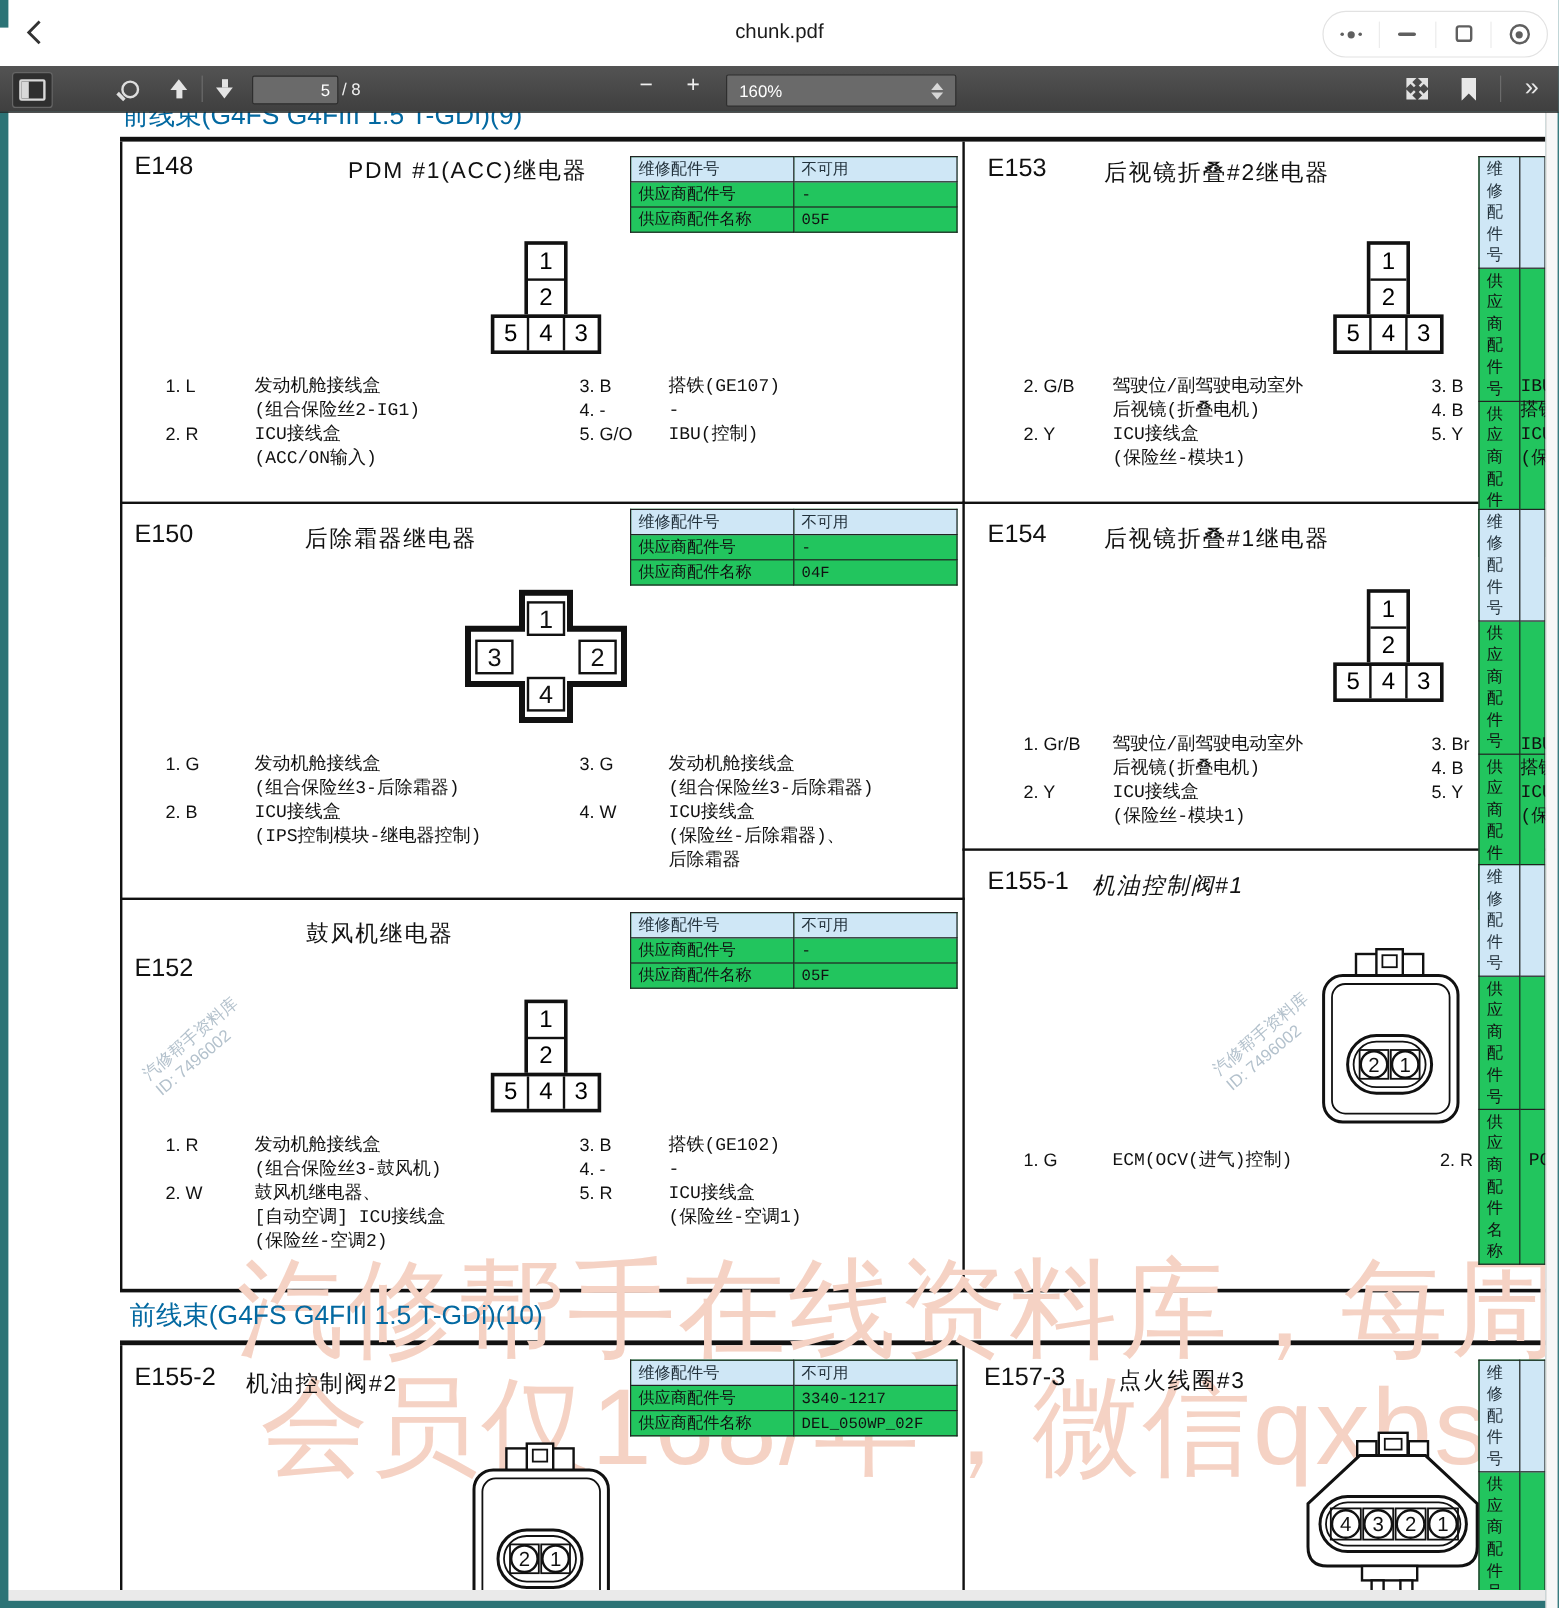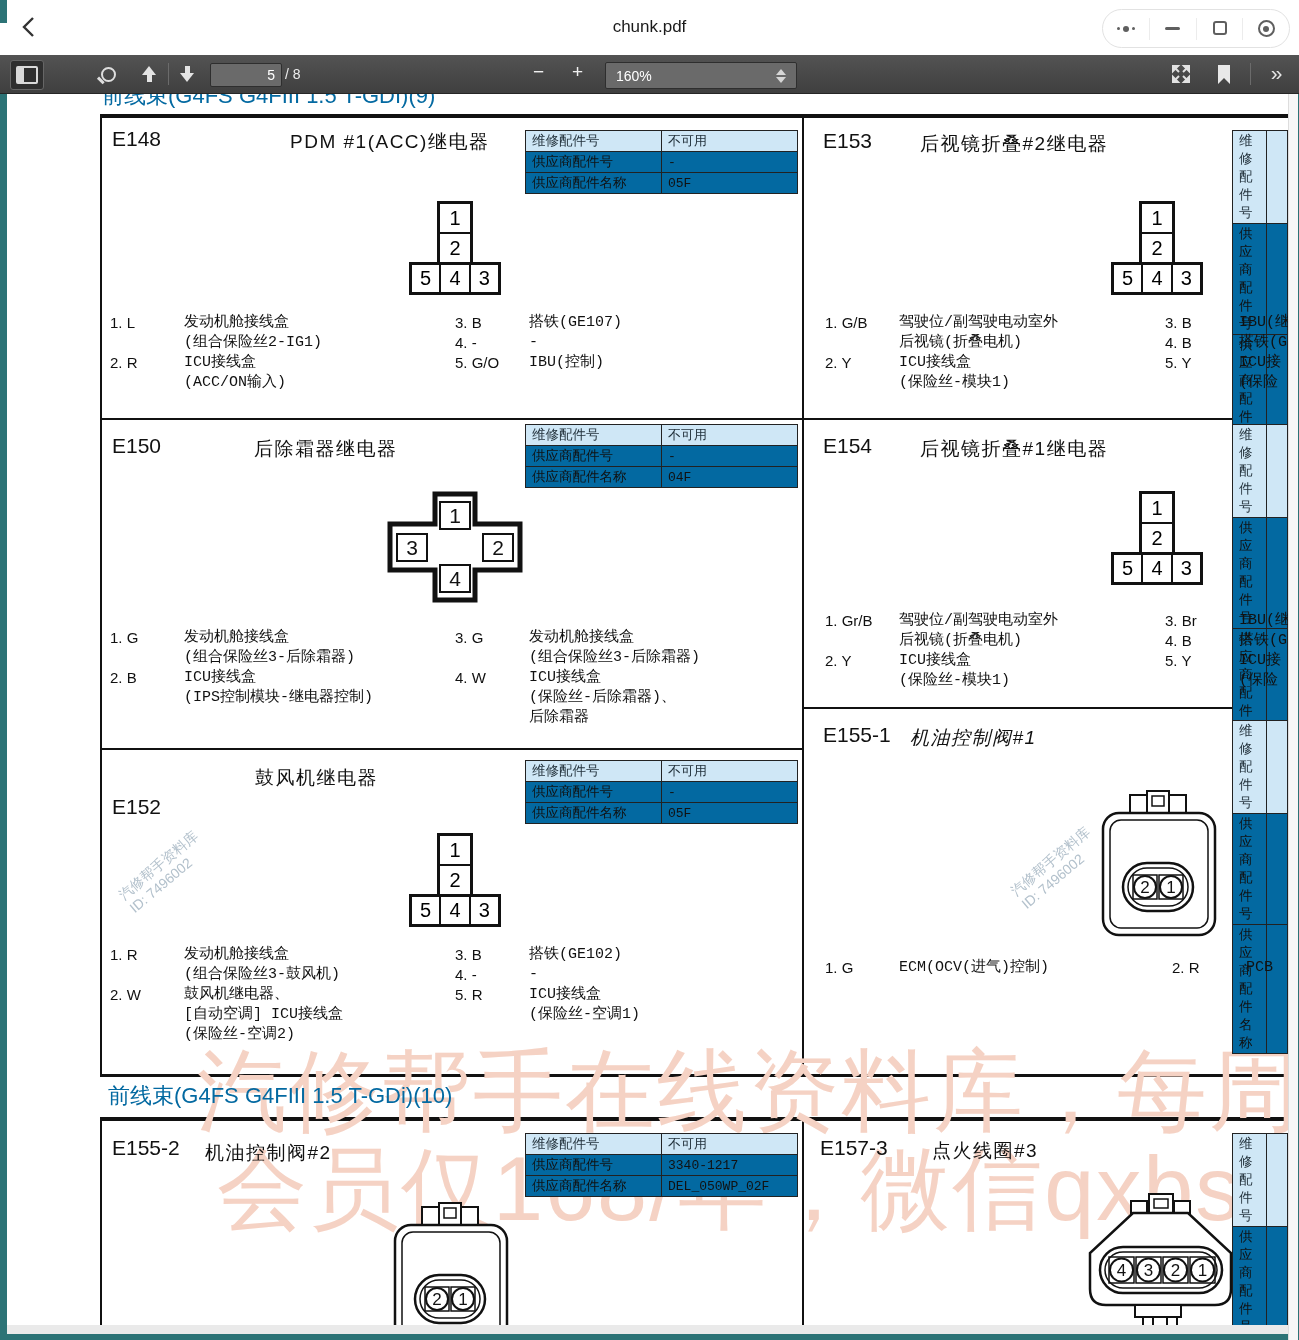--- a/index.html
+++ b/index.html
@@ -53,27 +53,27 @@
   .graygap{position:absolute;left:7px;top:1325px;width:1281px;height:9px;background:#eaeaea;z-index:5;}
   .scrolltrack{position:absolute;left:1288px;top:93px;width:9px;height:1247px;background:#f7f7f7;border-left:1px solid #ddd;z-index:6;}
   
   .page{position:absolute;left:7px;top:93px;width:1281px;height:1232px;background:#fff;overflow:hidden;z-index:4;}
   .abs{position:absolute;}
   .hline{position:absolute;background:#111;}
   .vline{position:absolute;background:#111;}
   .hdrline{font-size:22px;color:#0369a1;white-space:nowrap;z-index:3;}
   .secid{font-size:21px;color:#111;z-index:3;}
   .sectitle{font-size:19px;color:#111;letter-spacing:1.5px;white-space:nowrap;z-index:3;}
-  table.info{border-collapse:collapse;position:absolute;z-index:3;background:#0369a1;}
+  table.info{border-collapse:collapse;position:absolute;z-index:3;background:#22c55e;}
   table.info td{border:1px solid #222;font-size:13.5px;color:#111;padding:1px 6px;height:18px;box-sizing:border-box;}
   table.info td.lbl{width:136px;}
   table.info td.val{width:136px;font-family:"Liberation Mono","DejaVu Sans Mono",monospace;font-size:13px;}
   table.info tr.hd td{background:#cfe7f6;color:#23323c;}
   .pins{position:absolute;font-size:15px;color:#111;line-height:20px;z-index:3;}
-  .prow{display:flex;}
+  .prow{display:flex;margin-left:28px;}
   .pn{width:74px;flex:none;white-space:nowrap;}
   .pd{white-space:nowrap;font-family:Liberation Mono, monospace;}
   
   .relay5{position:absolute;width:92px;height:94px;z-index:3;}
   .relay5 .tb{position:absolute;left:28px;top:0;width:36px;height:64px;background:#fff;
               border:3.5px solid #111;box-sizing:border-box;display:flex;flex-direction:column;}
   .relay5 .tb div{flex:1;display:flex;align-items:center;justify-content:center;font-size:20px;}
   .relay5 .tb div:first-child{border-bottom:2px solid #111;}
   .relay5 .bb{position:absolute;left:0;top:61px;width:92px;height:33px;background:#fff;
               border:3.5px solid #111;box-sizing:border-box;display:flex;}
@@ -412,21 +412,21 @@
         <div>2</div>
       </div>
     <div class="bb">
         <div>5</div>
         <div>4</div>
         <div>3</div>
       </div>
   </div>
   <div class="pins" style="left:818px;top:220px;width:330px;">
     <div class="prow">
-        <span class="pn">1. G/B</span>
+        <span class="pn">2. G/B</span>
       <span class="pd">
           <div>驾驶位/副驾驶电动室外</div>
           <div>后视镜(折叠电机)</div>
         </span>
       </div>
     <div class="prow">
         <span class="pn">2. Y</span>
       <span class="pd">
           <div>ICU接线盒</div>
           <div>(保险丝-模块1)</div>

